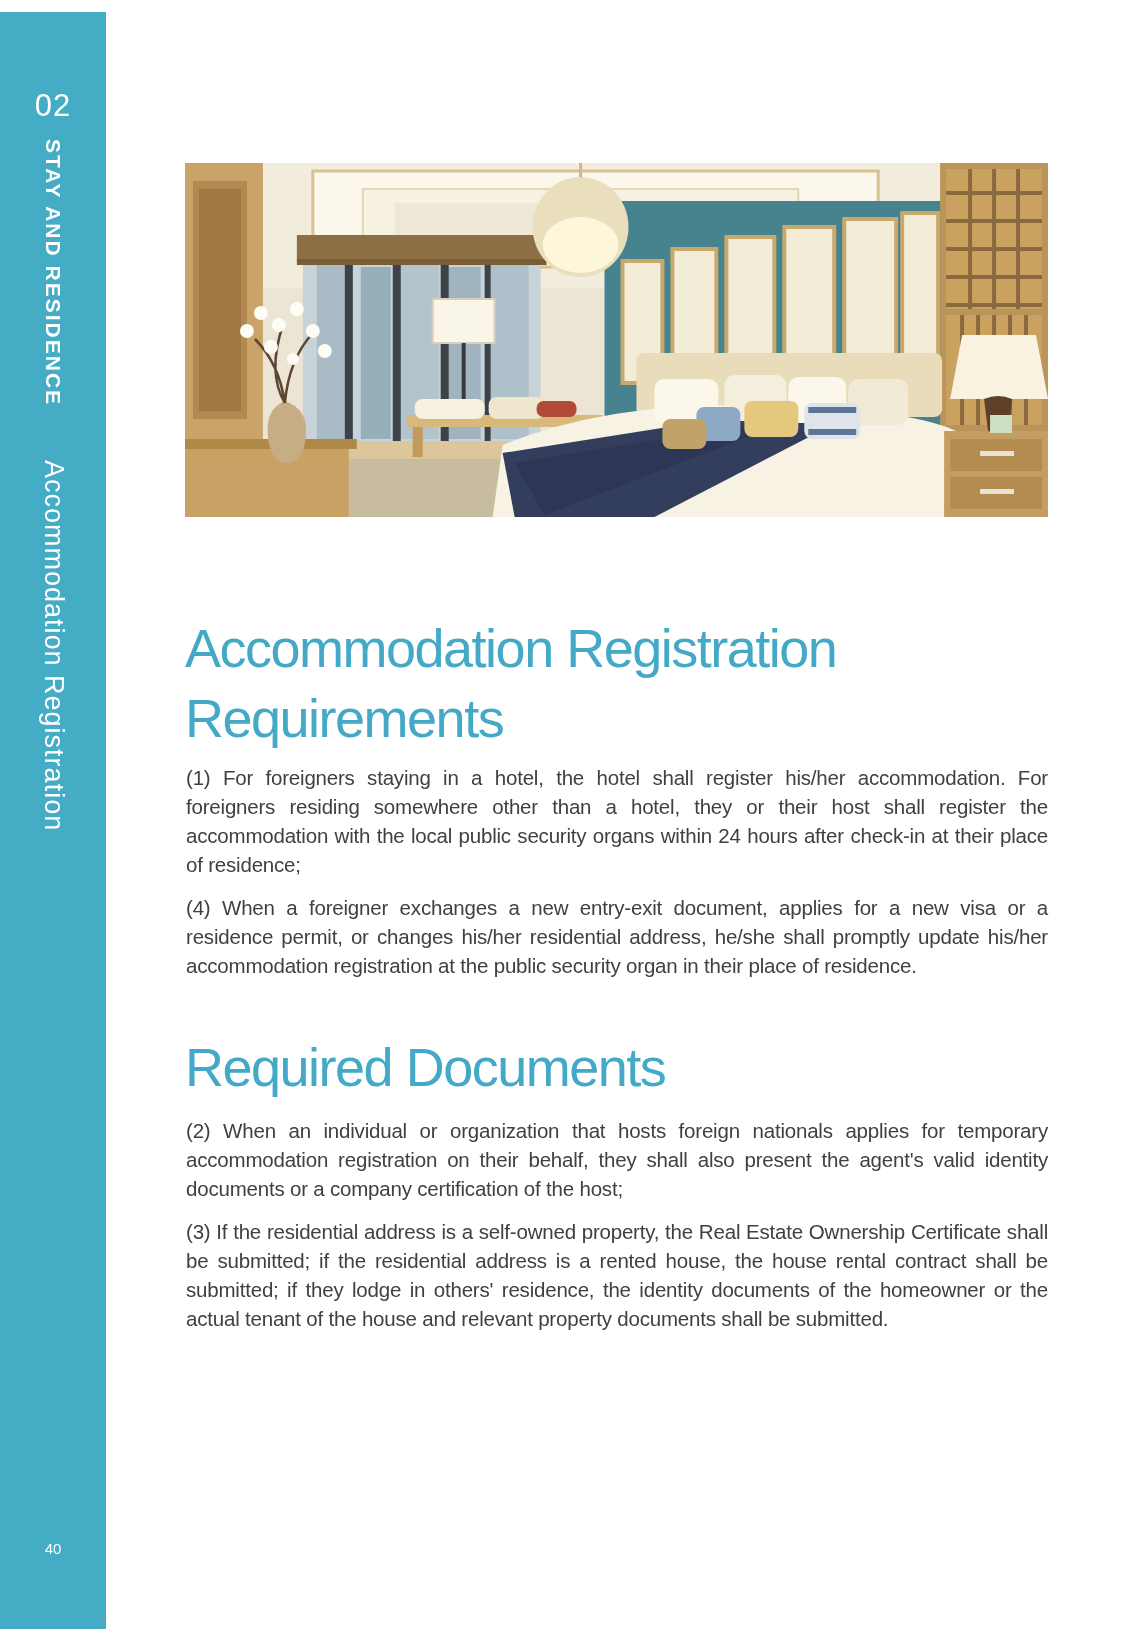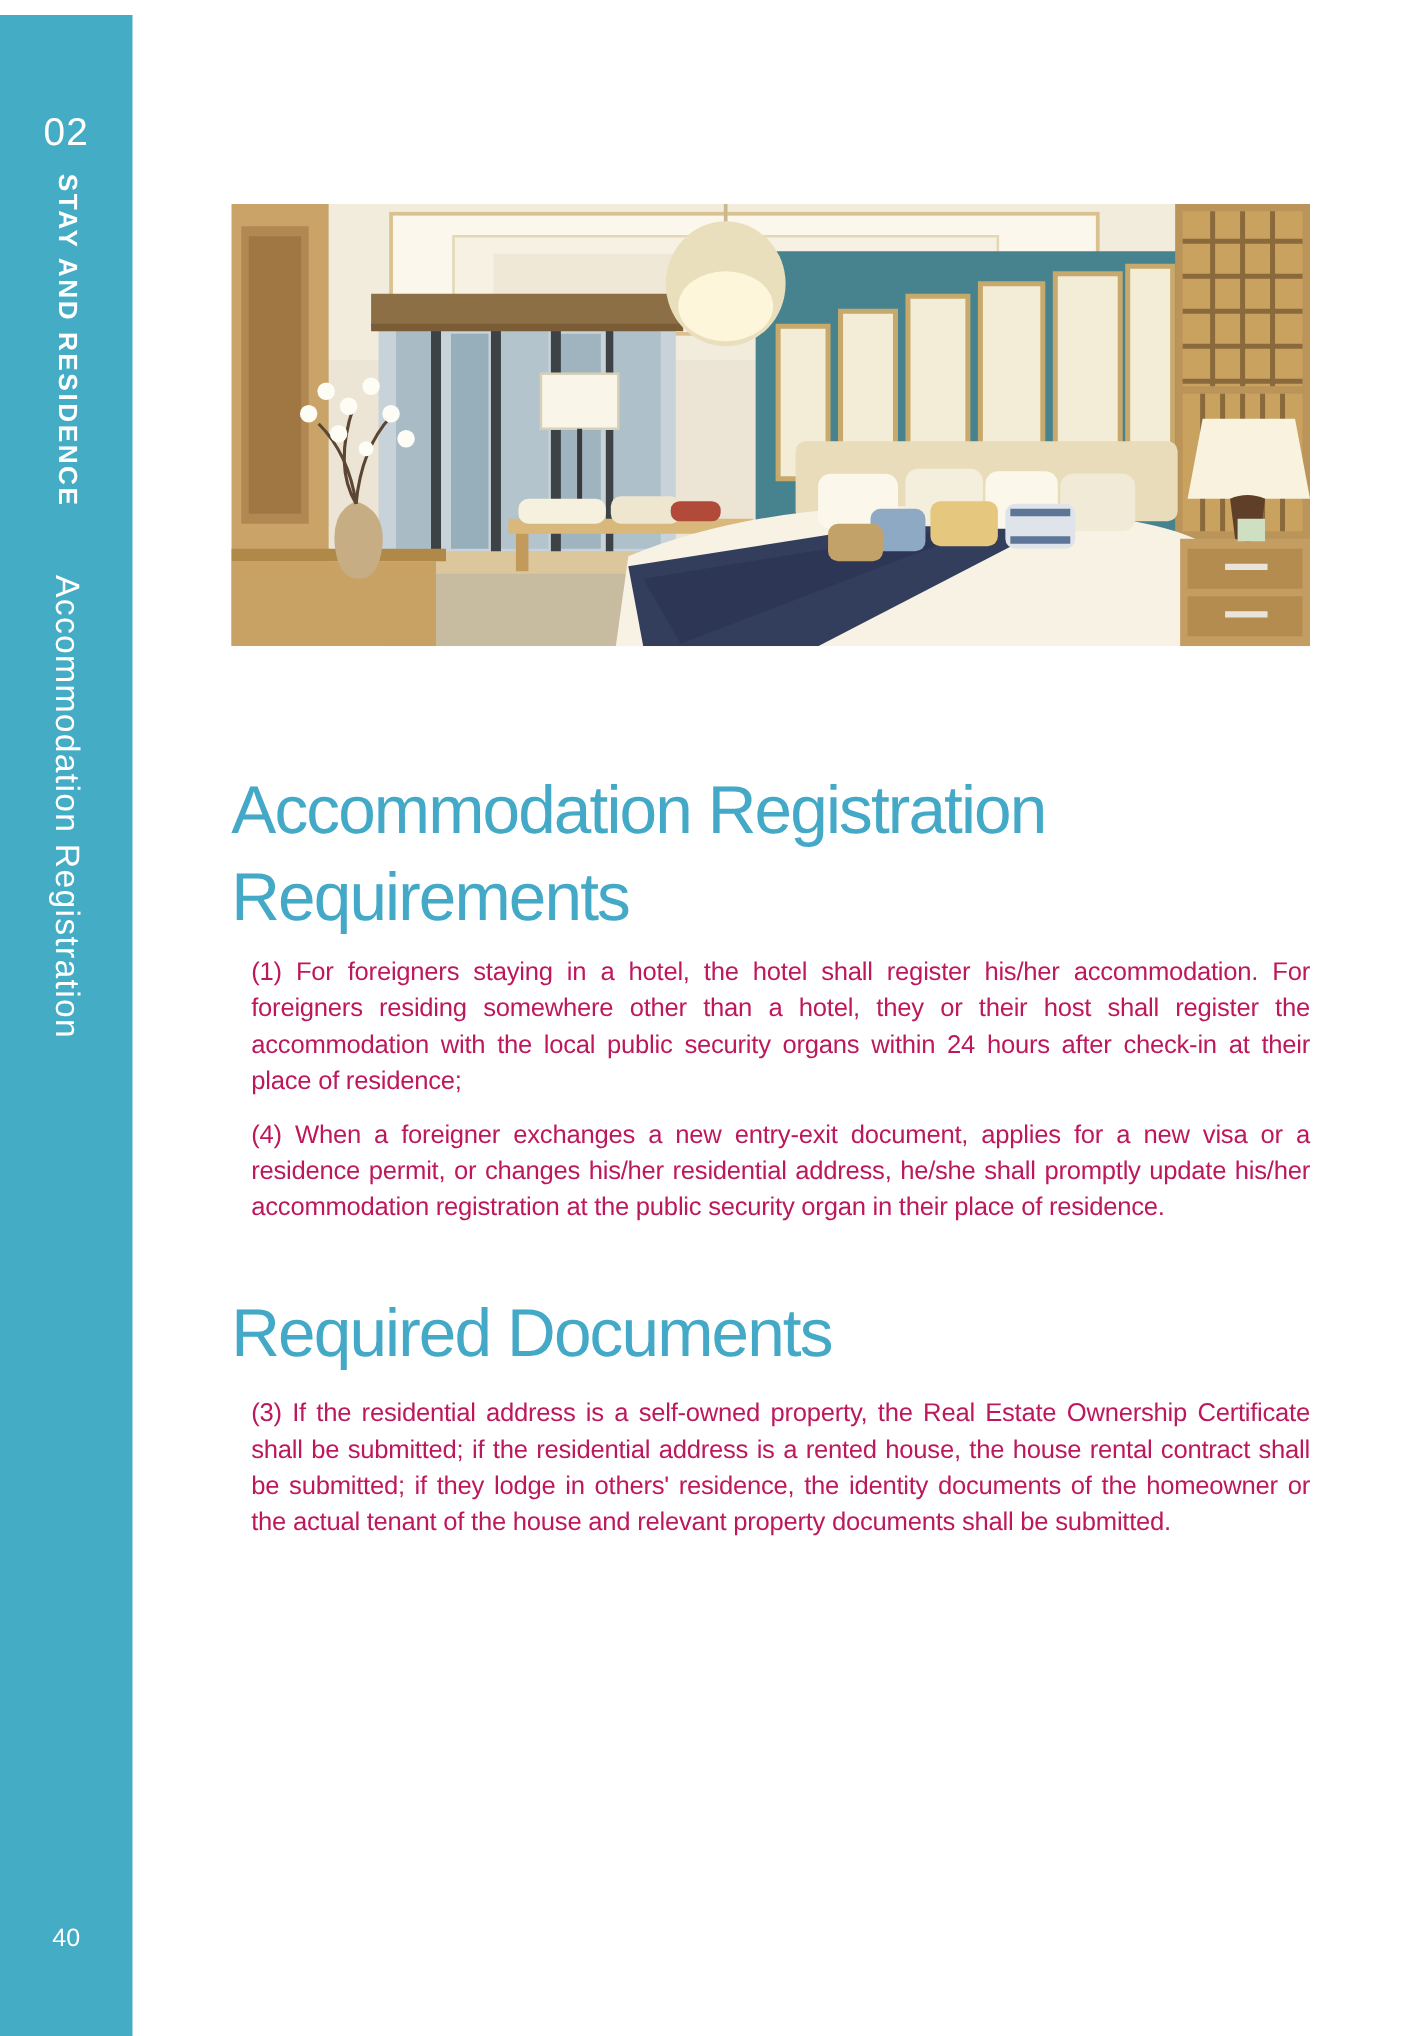--- a/index.html
+++ b/index.html
@@ -31,44 +31,44 @@
   .vwrap.section { top:448px; }
   .vtext { writing-mode:vertical-lr; color:#ffffff; white-space:nowrap; }
   .chapter-title-text {
     font-size:21px; font-weight:700; letter-spacing:2px;
   }
   .section-label-text {
     font-size:27px; font-weight:400; letter-spacing:1px;
   }
   .page-number {
     position:absolute; top:1528px; left:0; width:106px;
-    text-align:center; color:#ffffff; font-size:20px; font-weight:400;
+    text-align:center; color:#ffffff; font-size:15px; font-weight:400;
   }
 
   
   .content {
     position:absolute; left:185px; top:0; width:863px;
   }
   .photo {
     margin:163px 0 0 0; padding:0;
     width:863px; height:354px; overflow:hidden;
   }
   .photo svg { display:block; width:863px; height:354px; }
 
   .heading {
     margin:96px 0 0 0;
     font-size:54px; line-height:70px; font-weight:400;
     color:#43a9c6; letter-spacing:-1.5px;
   }
   .heading.h2 { margin-top:52px; }
 
   .body {
-    margin:14px 0 0 16px;
+    margin:14px 0 0 1px;
     font-size:20.5px; line-height:29px;
-    color:#be185d; text-align:justify; letter-spacing:-0.2px;
+    color:#404040; text-align:justify; letter-spacing:-0.2px;
   }
   .body.first { margin-top:10px; }
 </style>
 </head>
 <body>
 
 <div class="page">
 
   <aside class="sidebar">
     <div class="chapter-number">02</div>
@@ -209,17 +209,18 @@
     </figure>
 
     <section>
       <h1 class="heading">Accommodation Registration Requirements</h1>
       <p class="body first">(1) For foreigners staying in a hotel, the hotel shall register his/her accommodation. For foreigners residing somewhere other than a hotel, they or their host shall register the accommodation with the local public security organs within 24 hours after check-in at their place of residence;</p>
       <p class="body">(4) When a foreigner exchanges a new entry-exit document, applies for a new visa or a residence permit, or changes his/her residential address, he/she shall promptly update his/her accommodation registration at the public security organ in their place of residence.</p>
     </section>
 
     <section>
       <h2 class="heading h2">Required Documents</h2>
+      <p class="body">(2) When an individual or organization that hosts foreign nationals applies for temporary accommodation registration on their behalf, they shall also present the agent's valid identity documents or a company certification of the host;</p>
       <p class="body">(3) If the residential address is a self-owned property, the Real Estate Ownership Certificate shall be submitted; if the residential address is a rented house, the house rental contract shall be submitted; if they lodge in others' residence, the identity documents of the homeowner or the actual tenant of the house and relevant property documents shall be submitted.</p>
     </section>
 
   </main>
 </div>
 
 </body></html>

